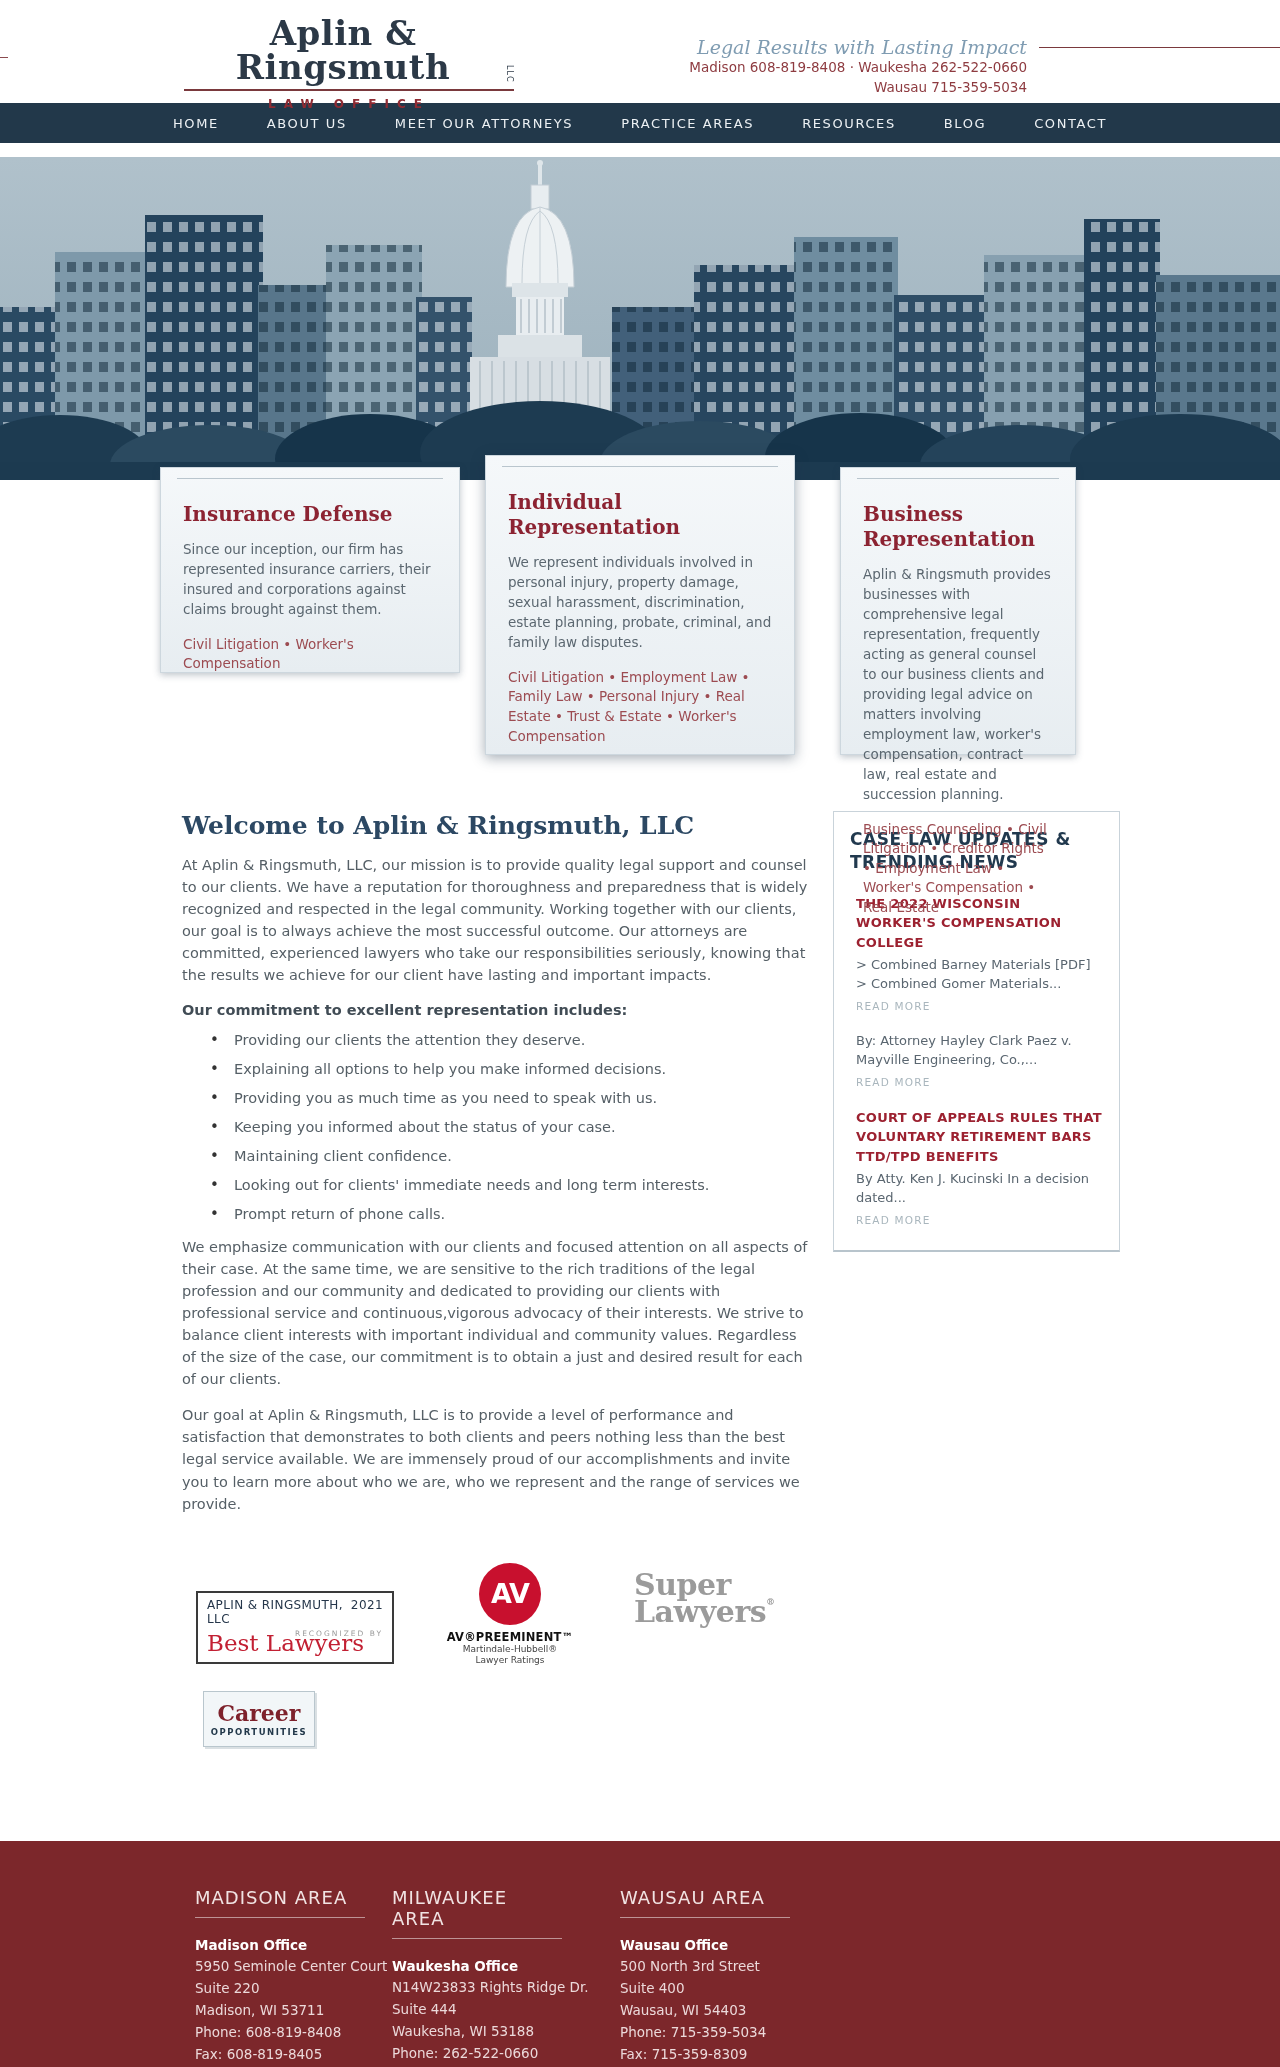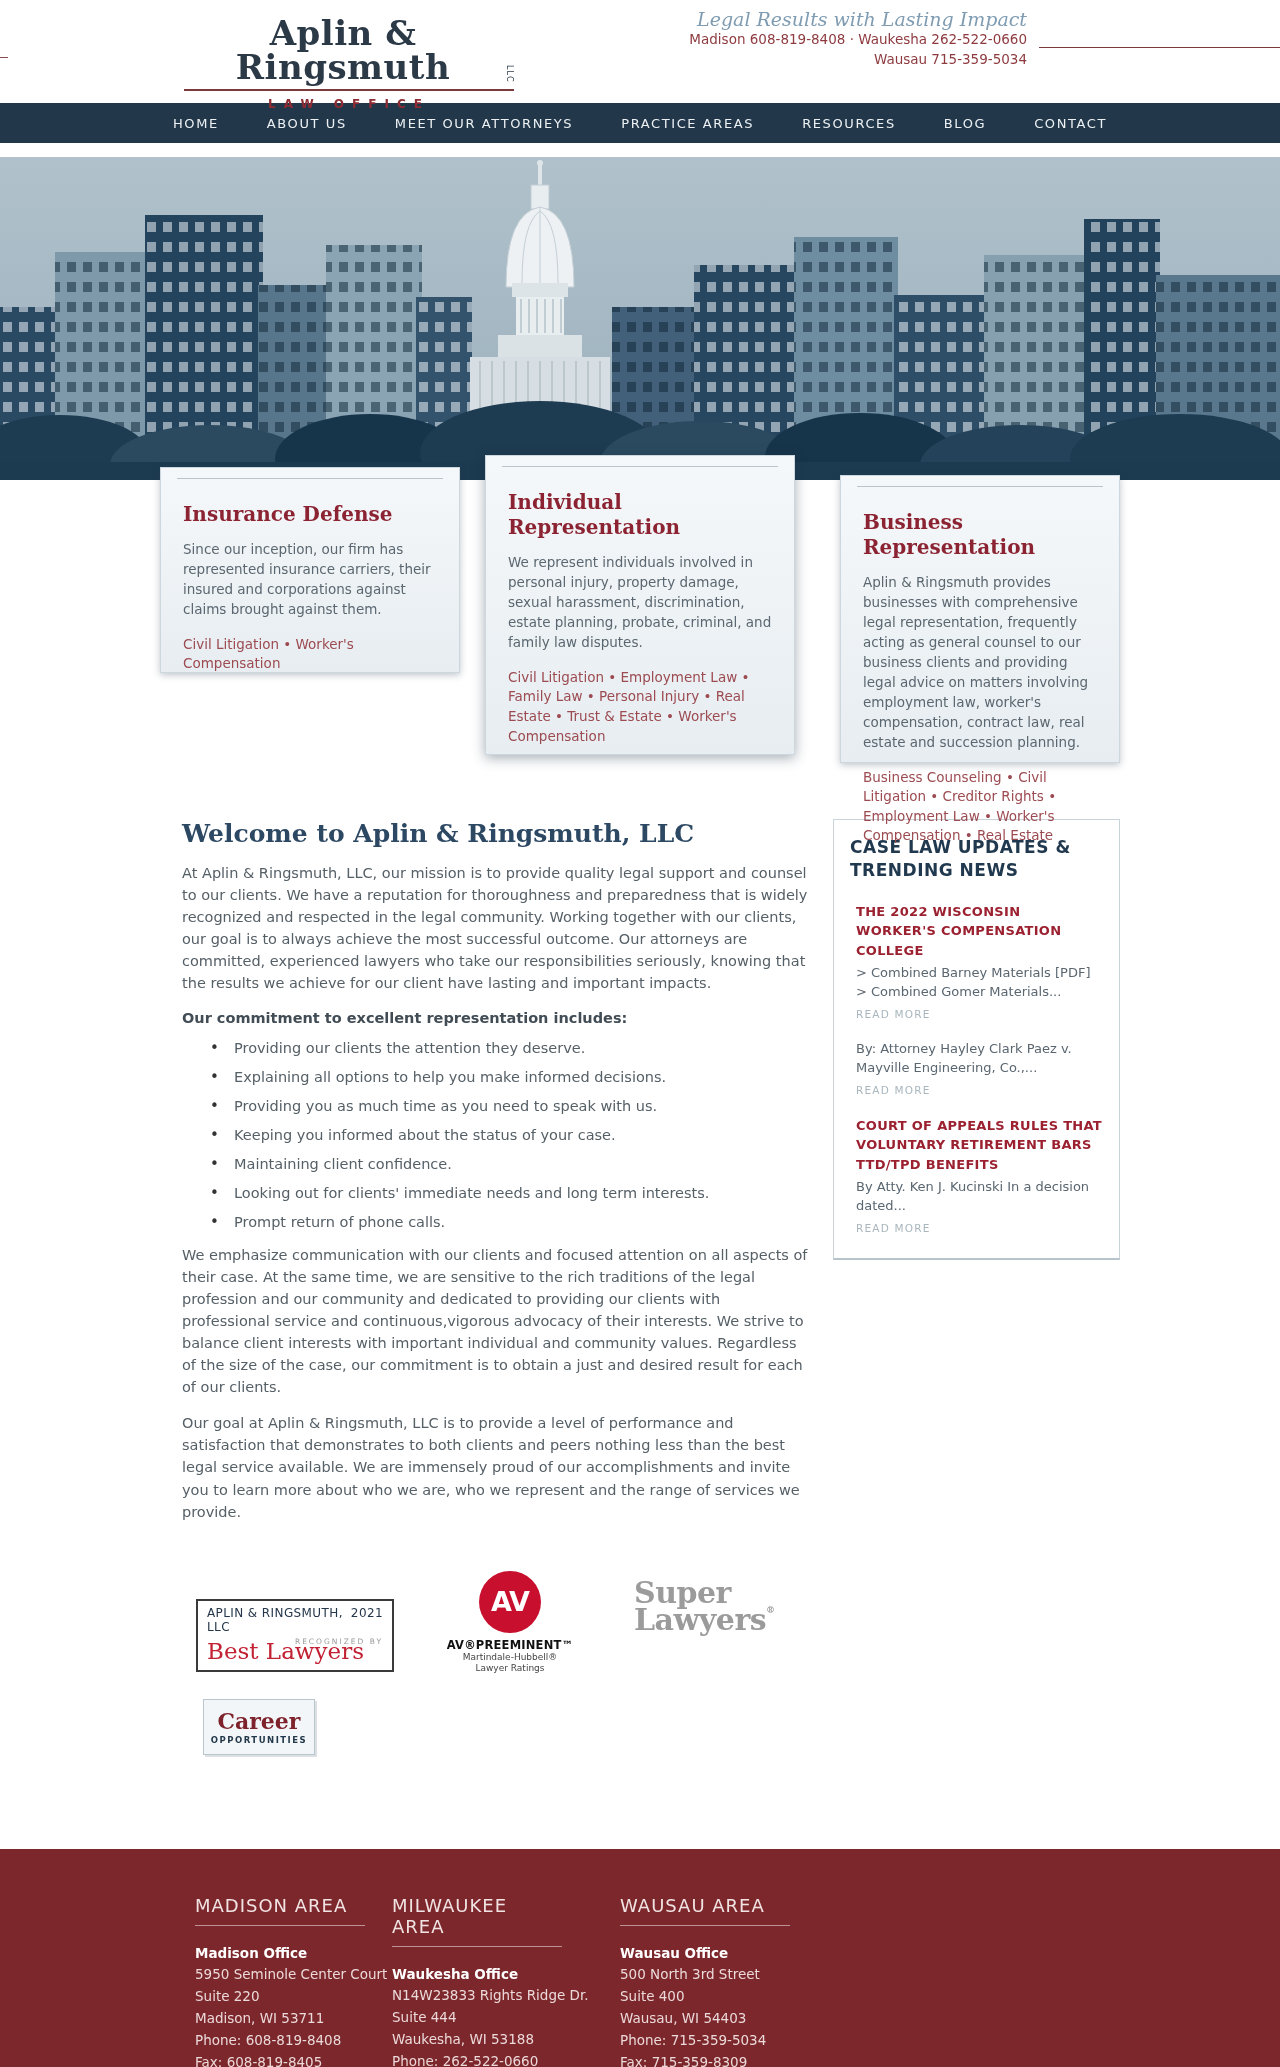--- a/index.html
+++ b/index.html
@@ -14,21 +14,21 @@
   
   .site-header { position:relative; height:103px; background:#ffffff; }
   .logo { position:absolute; left:184px; top:16px; width:330px; text-align:center; }
   .logo-name-row { display:flex; align-items:flex-end; justify-content:center; }
   .logo-name { font-family:"DejaVu Serif","Liberation Serif",serif; font-size:34px; font-weight:600; color:#2c3947; letter-spacing:.5px; line-height:1; }
   .logo-llc { writing-mode:vertical-rl; font-size:8px; letter-spacing:1px; color:#2c3947; margin-left:3px; margin-bottom:2px; }
   .logo-rule { height:2px; background:#7a393d; margin-top:5px; }
   .logo-sub { margin-top:6px; font-size:12px; letter-spacing:8px; color:#8e2b33; font-weight:600; }
   .header-rule-left  { position:absolute; left:0;  top:57px; width:8px;   height:1px; background:#8a4a4e; }
   .header-rule-right { position:absolute; right:0; top:47px; width:241px; height:1px; background:#7a393d; }
-  .header-right { position:absolute; right:253px; top:8px; text-align:right; }
+  .header-right { position:absolute; right:253px; top:36px; text-align:right; }
   .tagline { font-family:"DejaVu Serif","Liberation Serif",serif; font-style:italic; font-size:19px; color:#7f9cb2; }
   .phone-line { font-size:13.5px; color:#8e3b40; line-height:1.45; }
   .phone-line:first-of-type { margin-top:5px; }
 
   
   .main-nav { height:40px; background:#22384a; display:flex; align-items:center; justify-content:center; gap:48px; }
   .nav-item { color:#edf1f4; font-size:13px; letter-spacing:1.6px; cursor:pointer; white-space:nowrap; }
 
   
   .hero { margin-top:14px; height:323px; position:relative; }
@@ -37,21 +37,21 @@
   
   .cards-row { position:relative; width:960px; margin:-25px auto 0; display:flex; align-items:flex-start; }
   .card {
     position:relative; background:linear-gradient(#f5f8fa,#e7edf1);
     border:1px solid #cdd7de; box-shadow:0 2px 7px rgba(40,60,80,.30);
     padding:34px 22px 18px;
   }
   .card::before { content:""; position:absolute; left:16px; right:16px; top:10px; height:1px; background:#b9c5cd; }
   .card-1 { width:300px; height:206px; margin-top:12px; }
   .card-2 { width:310px; height:300px; margin-left:25px; box-shadow:0 3px 12px rgba(30,50,70,.40); }
-  .card-3 { width:280px; height:288px; margin-left:45px; margin-top:20px; }
+  .card-3 { width:236px; height:288px; margin-left:45px; margin-top:12px; }
   .card-title { font-family:"DejaVu Serif","Liberation Serif",serif; font-size:20px; font-weight:700; color:#8c2332; line-height:1.25; }
   .card-body { margin-top:13px; font-size:13.5px; line-height:1.48; color:#5b6770; }
   .card-links { margin-top:15px; font-size:13.5px; line-height:1.45; color:#9c4b51; cursor:pointer; }
 
   
   .content-wrap { width:960px; margin:56px auto 0; display:flex; }
   .main-col { width:650px; padding-left:22px; }
   .welcome-title { font-family:"DejaVu Serif","Liberation Serif",serif; font-size:25px; font-weight:700; color:#2c4863; }
   .main-col p { margin-top:14px; font-size:14.5px; line-height:1.52; color:#555f66; }
   .subhead { margin-top:16px; font-size:14.5px; font-weight:700; color:#414c55; }

